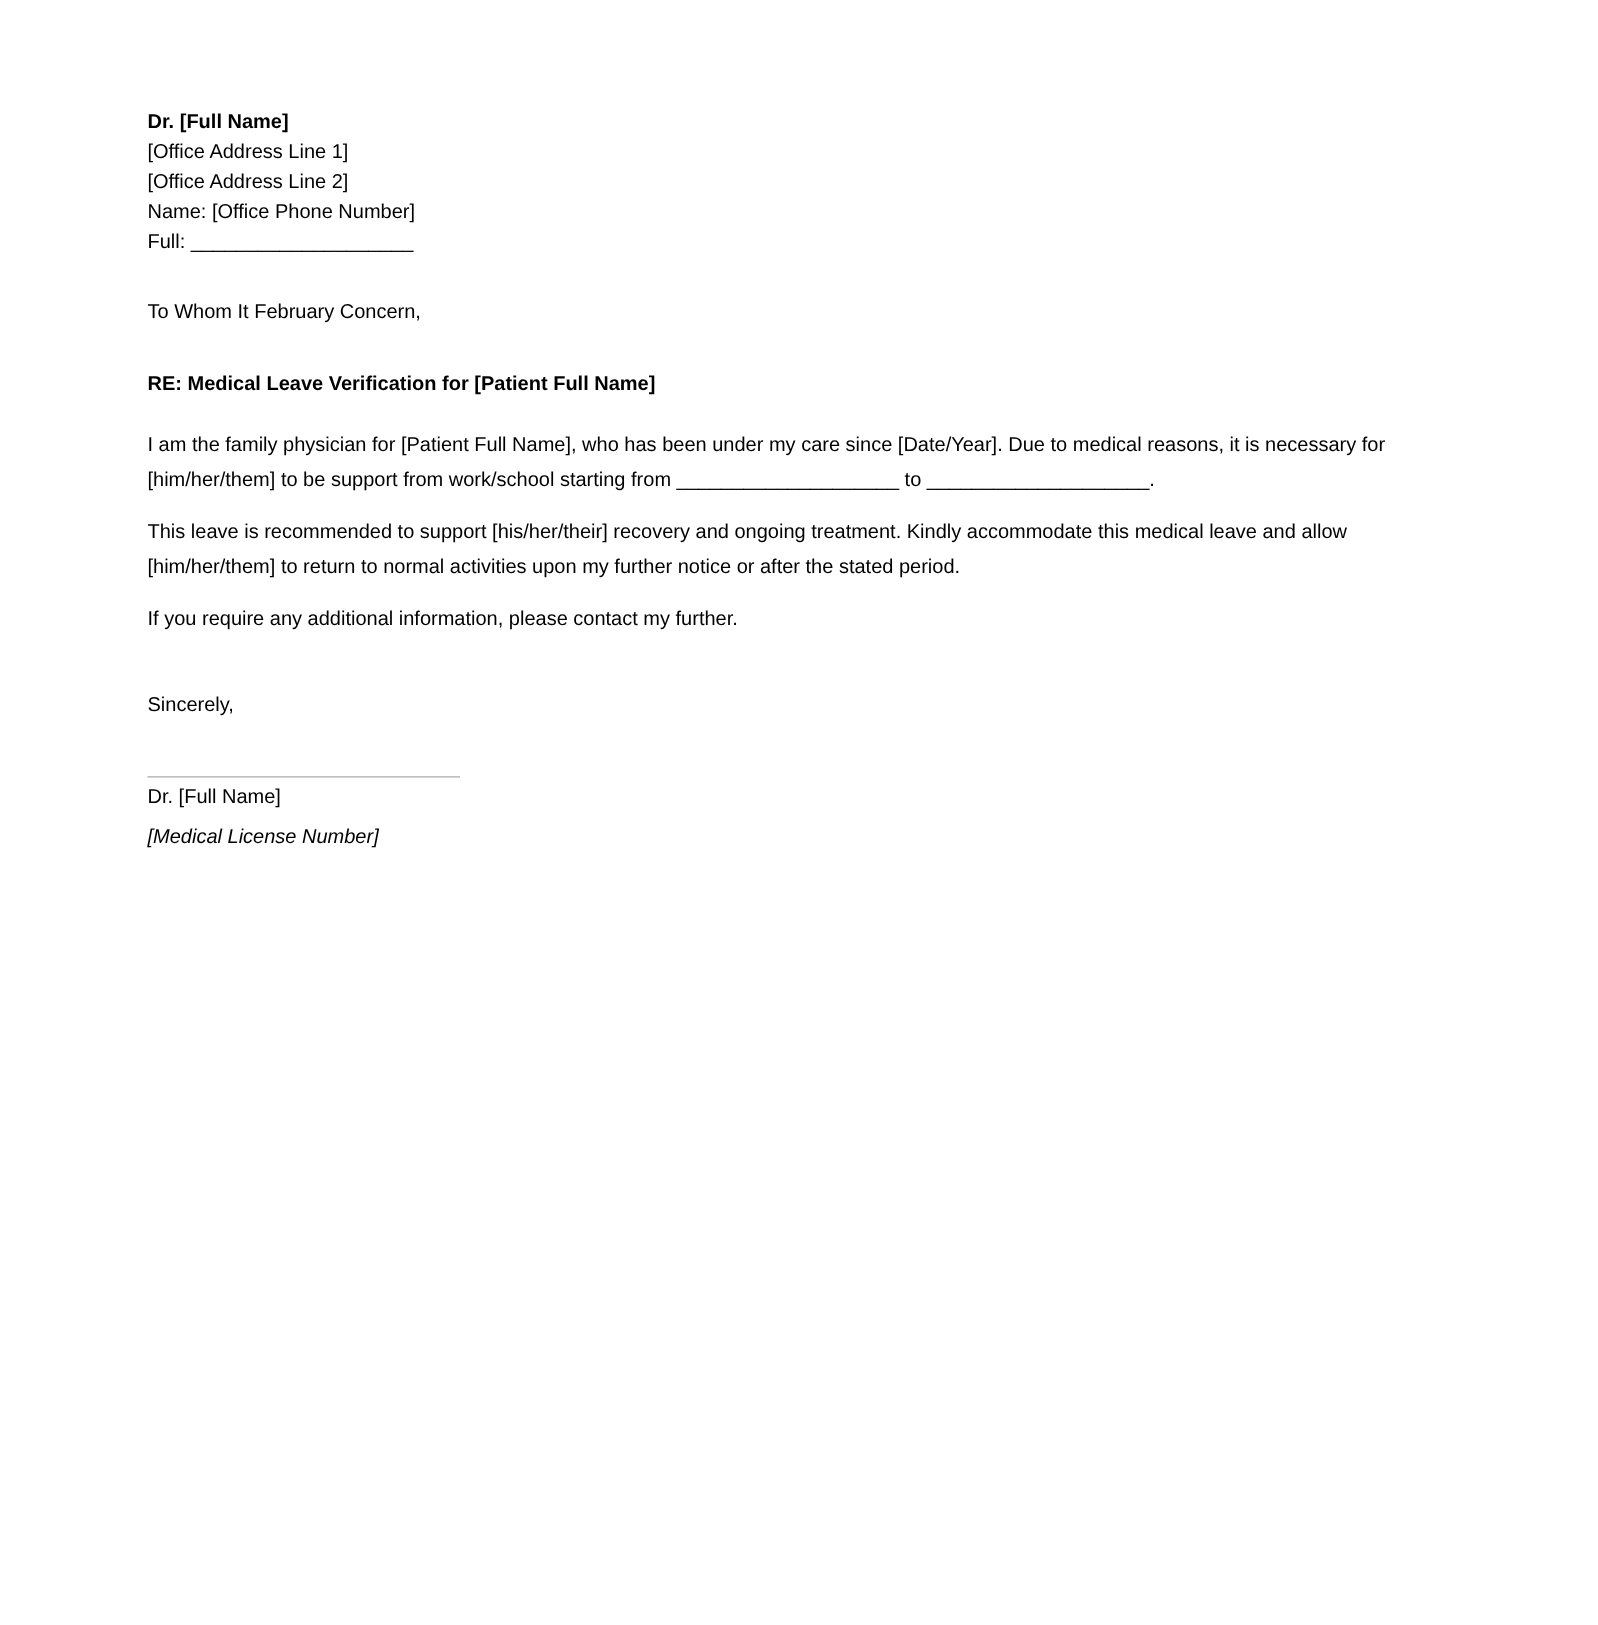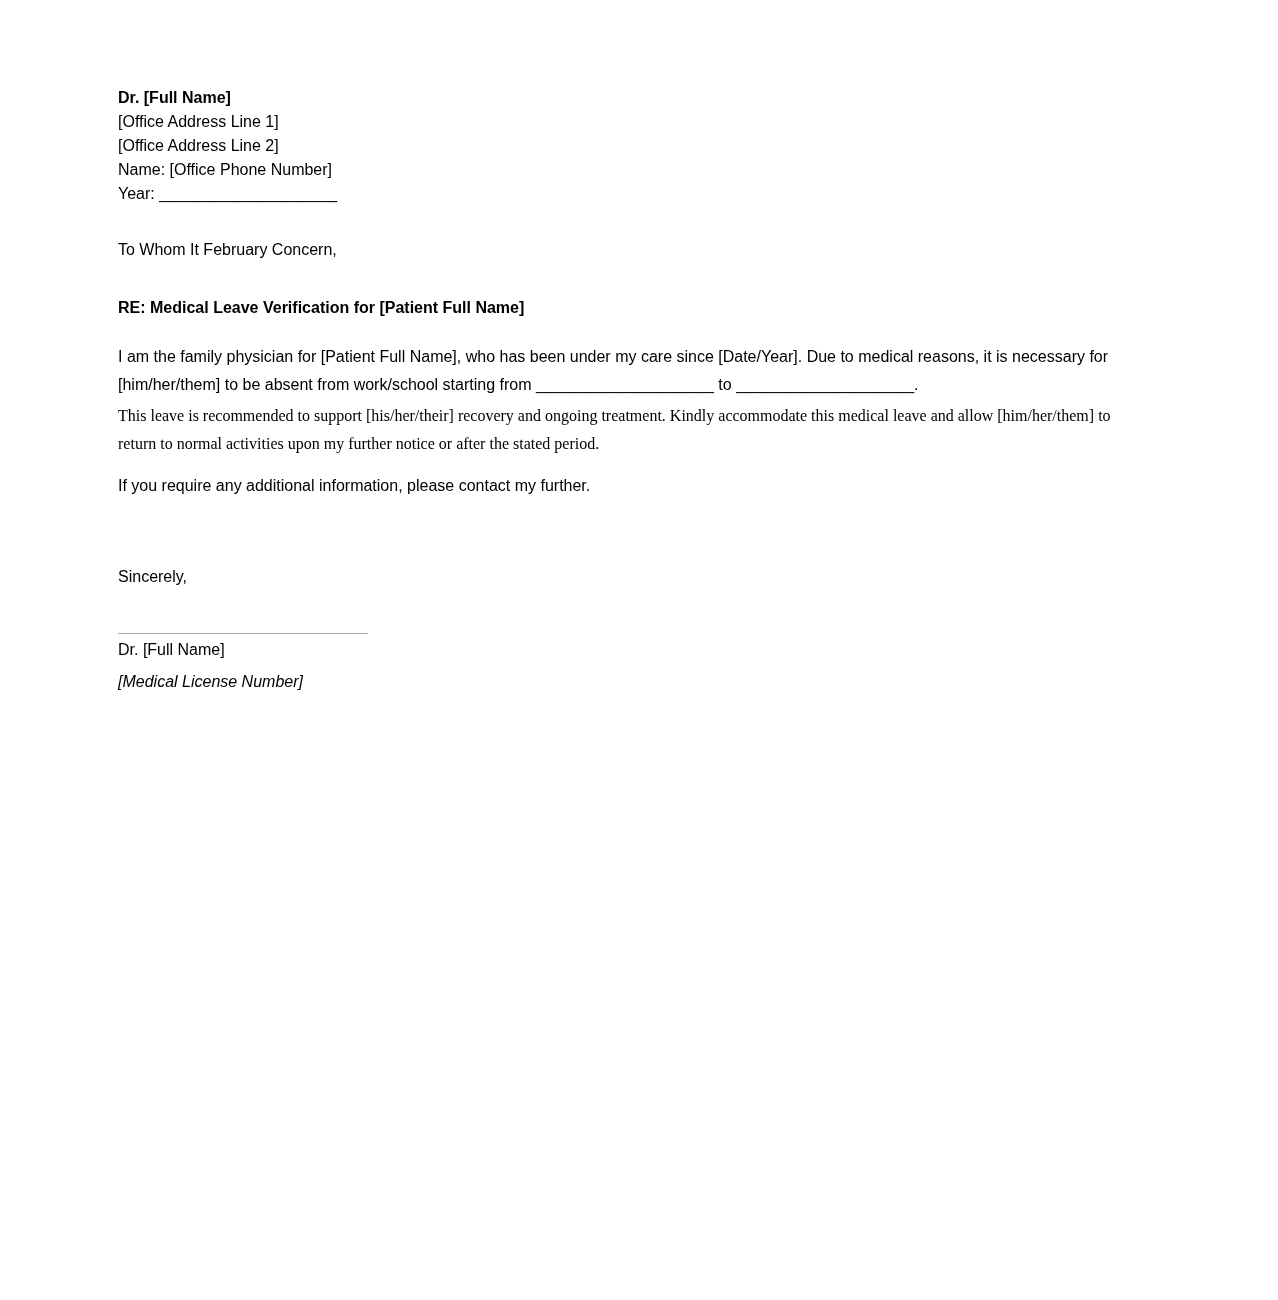--- a/index.html
+++ b/index.html
@@ -8,43 +8,43 @@
       font-family: "Liberation Sans", sans-serif;
       font-size: 16px; color: #000000;
       position: relative;
     }
     .page { position: absolute; left: 118px; top: 86px; width: 1010px; }
     .hdr-line { line-height: 24px; margin: 0; }
     .bold { font-weight: bold; }
     .salutation { margin-top: 32px; line-height: 24px; }
     .re { margin-top: 34px; line-height: 24px; font-weight: bold; }
     .para { margin-top: 23px; line-height: 28px; }
-    .para2 { margin-top: 3px; line-height: 28px; font-family: Liberation Serif, serif; }
+    .para2 { margin-top: 13px; line-height: 28px; }
     .para3 { margin-top: 14px; line-height: 28px; }
-    .closing { margin-top: 63px; line-height: 28px; }
+    .closing { margin-top: 41px; line-height: 28px; }
     .sig-line { margin-top: 42px; width: 250px; height: 0; border-top: 1px solid #aaaaaa; }
     .sig-name { margin-top: 4px; line-height: 24px; }
     .sig-license { margin-top: 8px; line-height: 24px; font-style: italic; }
   </style>
 </head>
 <body>
 
 <div class="page">
   <div>
     <p class="hdr-line bold">Dr. [Full Name]</p>
     <p class="hdr-line">[Office Address Line 1]</p>
     <p class="hdr-line">[Office Address Line 2]</p>
     <p class="hdr-line">Name: [Office Phone Number]</p>
-    <p class="hdr-line">Year: ____________________</p>
+    <p class="hdr-line">Full: ____________________</p>
   </div>
 
   <div class="salutation">To Whom It February Concern,</div>
   <div class="re">RE: Medical Leave Verification for [Patient Full Name]</div>
 
-  <div class="para">I am the family physician for [Patient Full Name], who has been under my care since [Date/Year]. Due to medical reasons, it is necessary for [him/her/them] to be absent from work/school starting from ____________________ to ____________________.</div>
+  <div class="para">I am the family physician for [Patient Full Name], who has been under my care since [Date/Year]. Due to medical reasons, it is necessary for [him/her/them] to be support from work/school starting from ____________________ to ____________________.</div>
   <div class="para2">This leave is recommended to support [his/her/their] recovery and ongoing treatment. Kindly accommodate this medical leave and allow [him/her/them] to return to normal activities upon my further notice or after the stated period.</div>
   <div class="para3">If you require any additional information, please contact my further.</div>
 
   <div class="closing">Sincerely,</div>
 
   <div class="sig-line"></div>
   <div class="sig-name">Dr. [Full Name]</div>
   <div class="sig-license">[Medical License Number]</div>
 </div>
 

